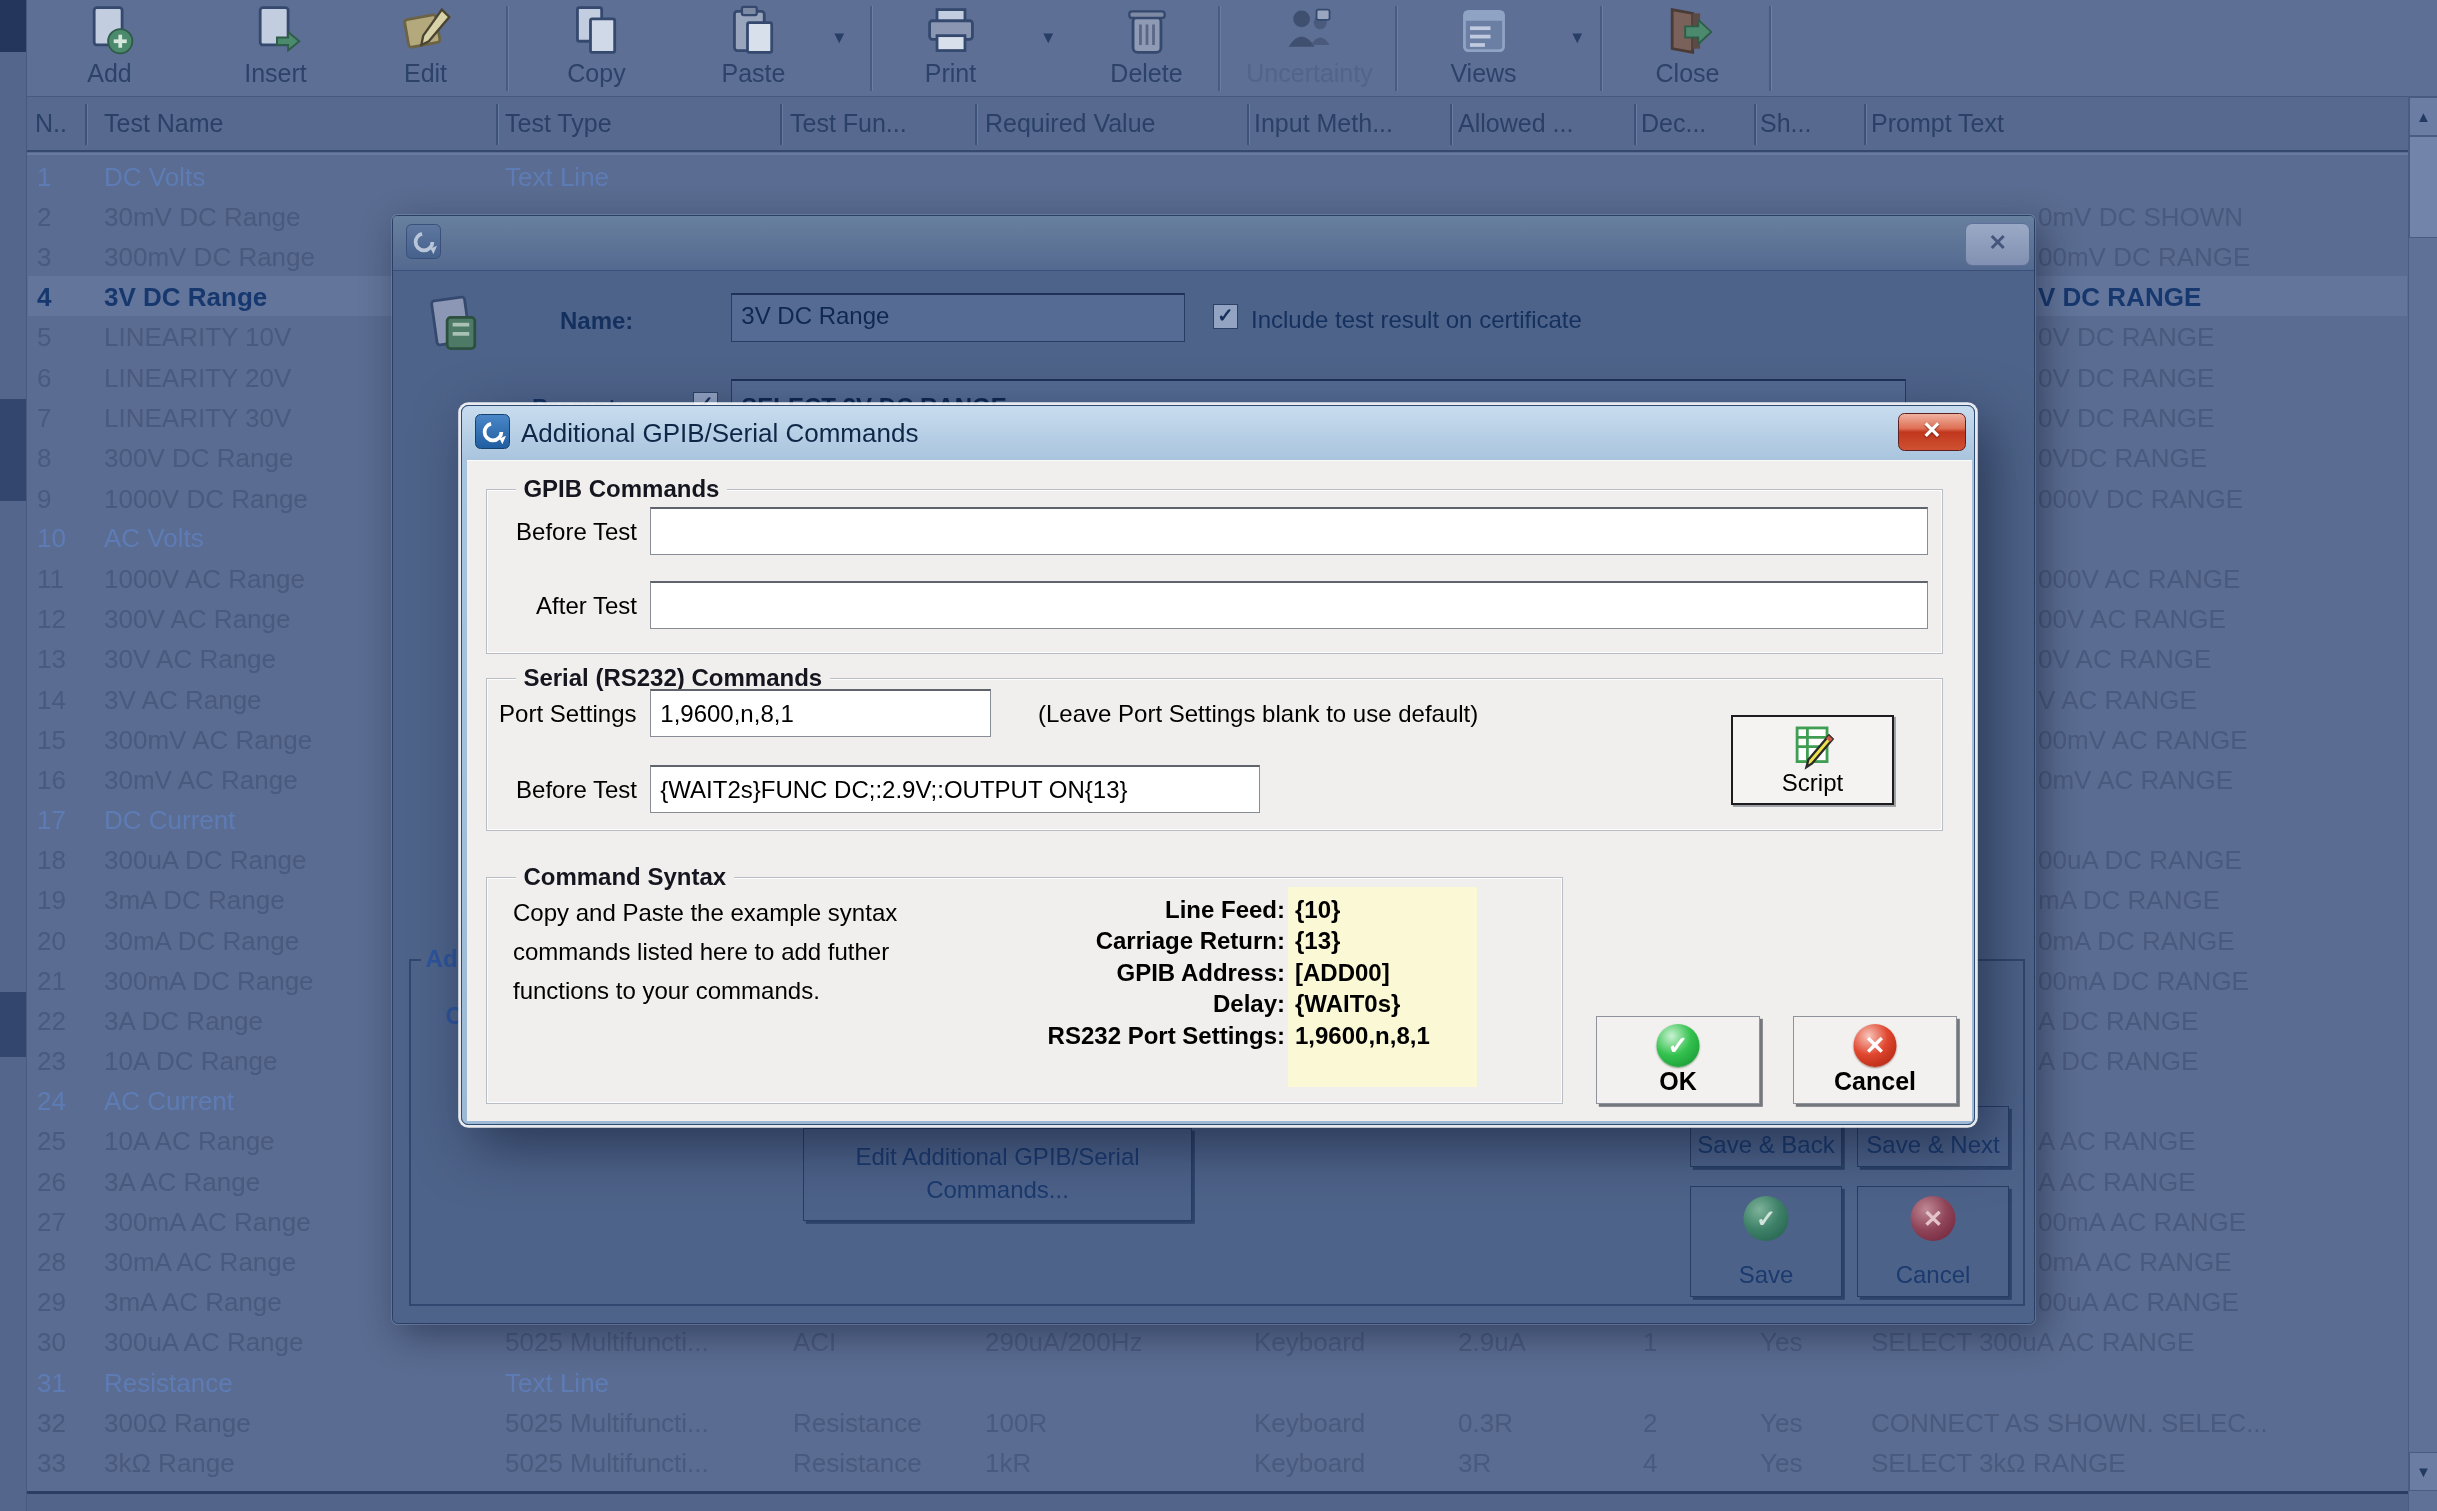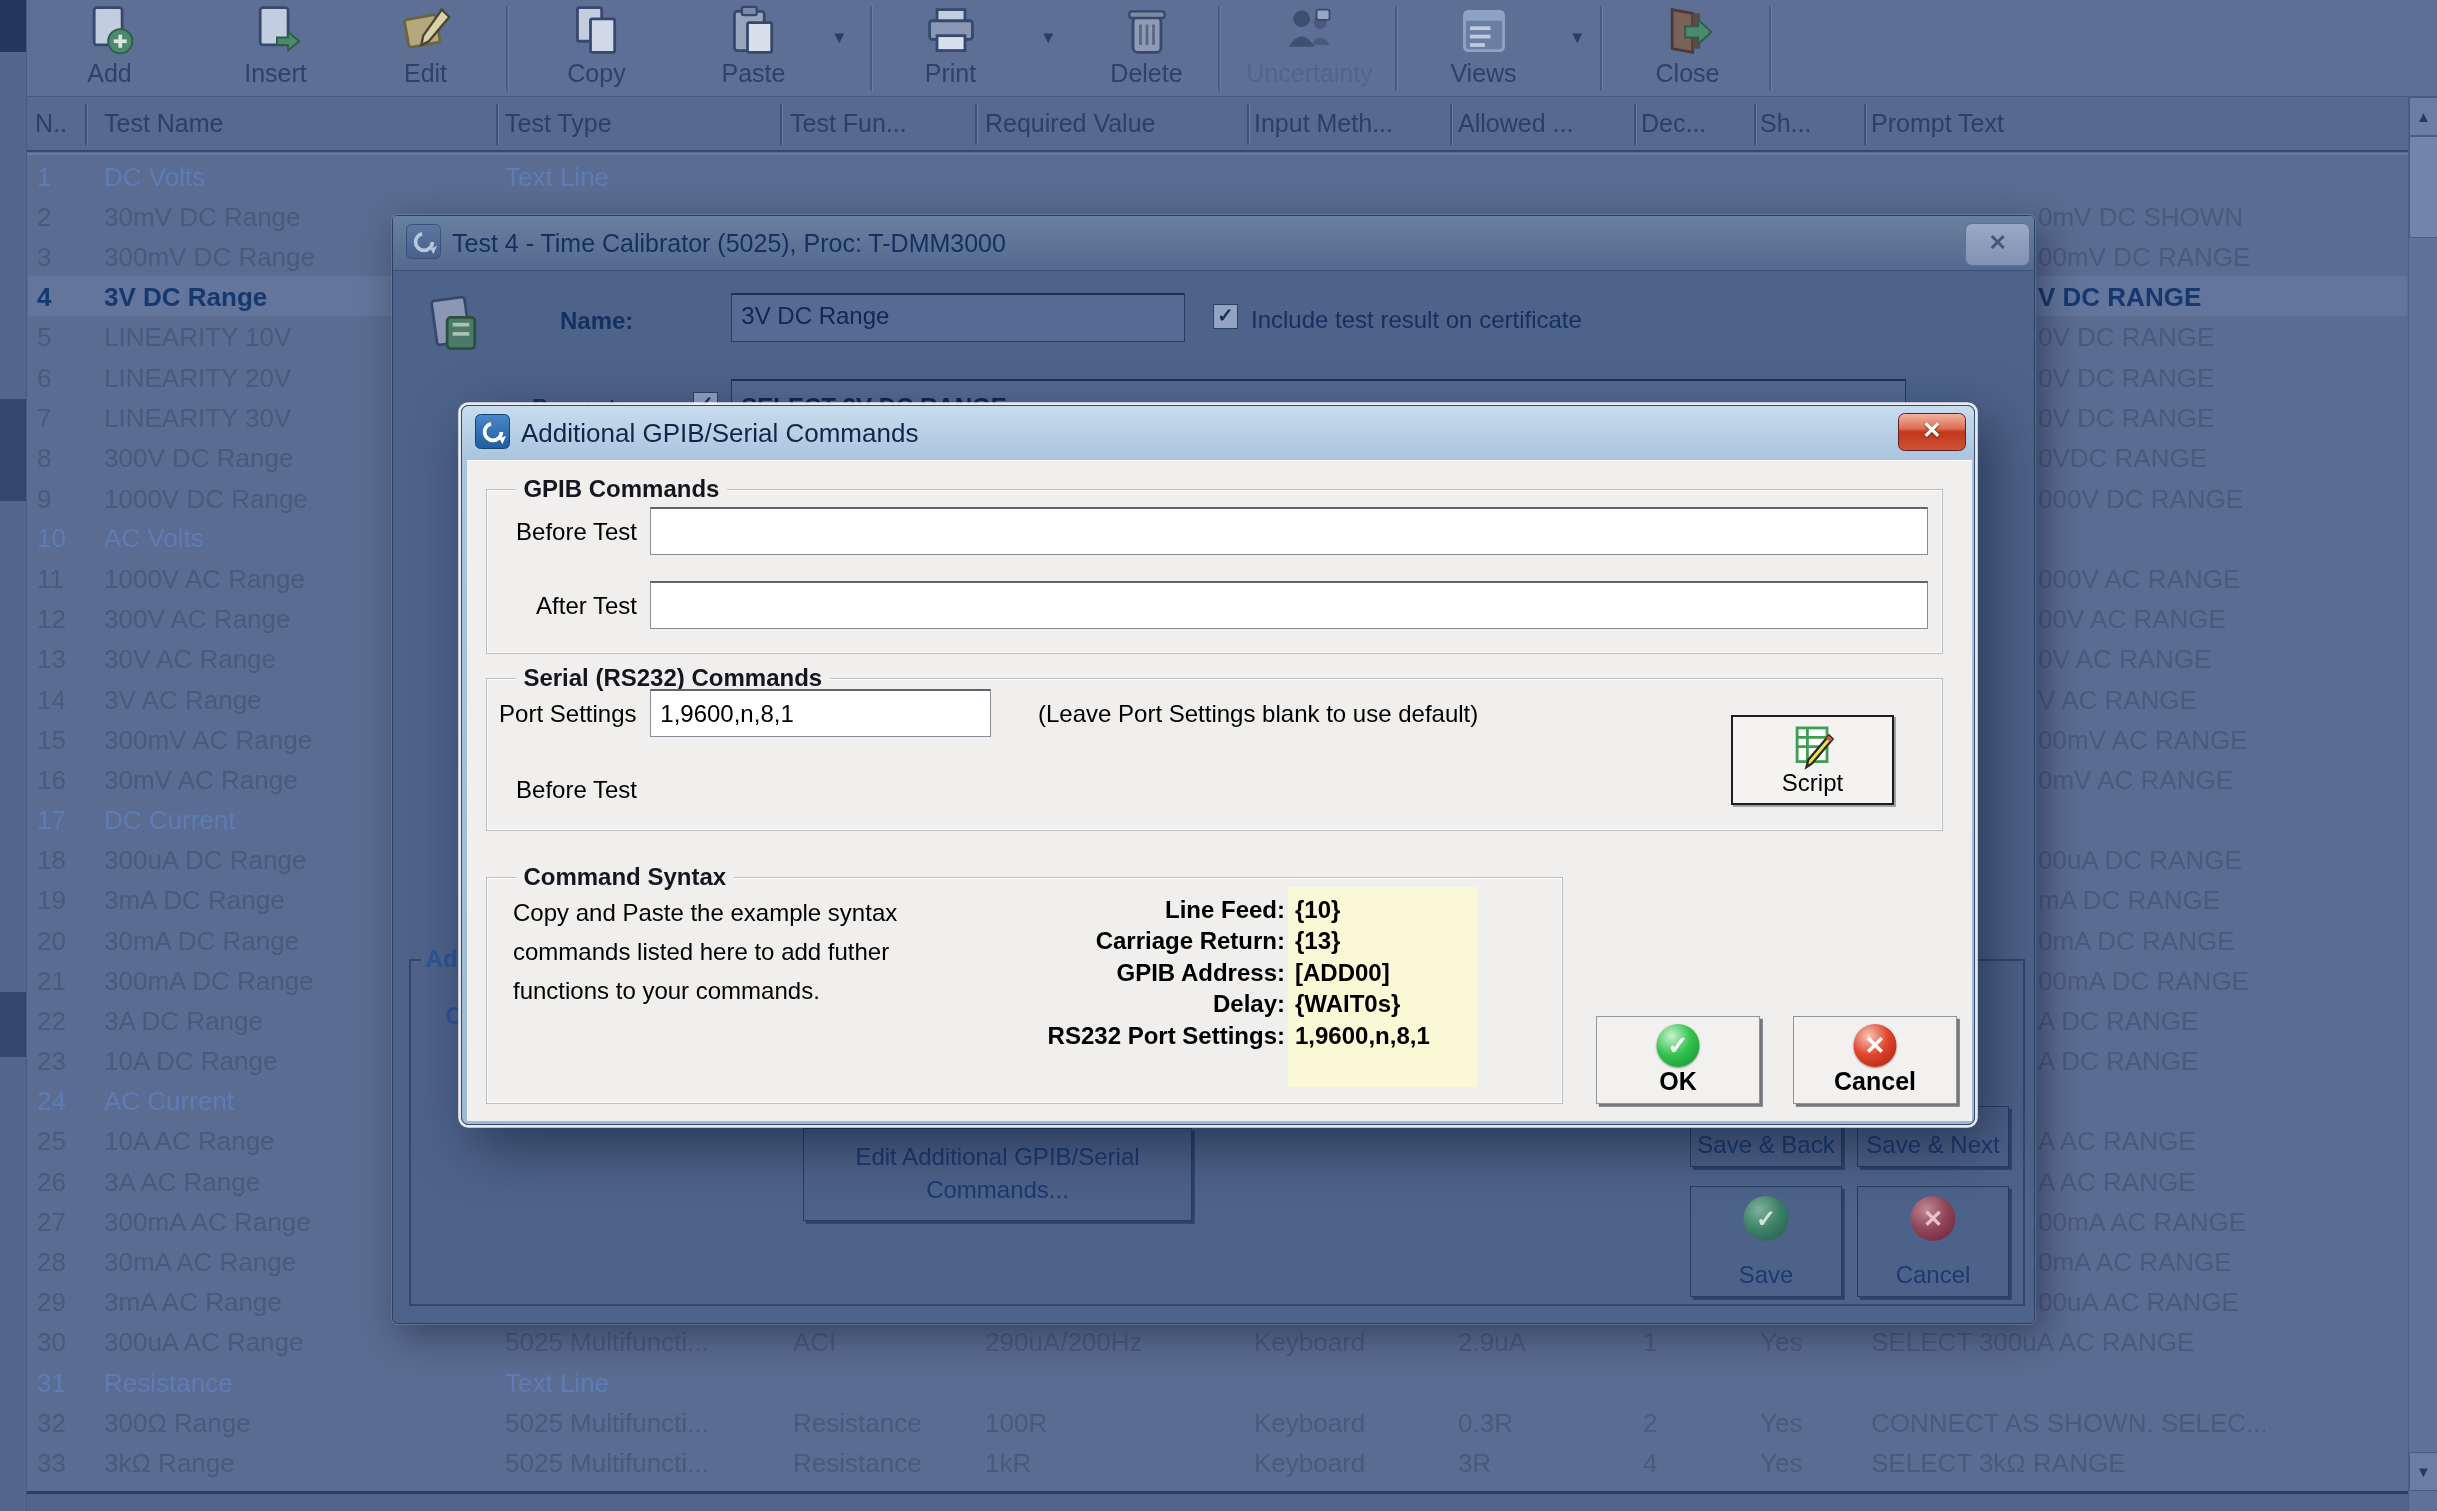--- a/index.html
+++ b/index.html
@@ -438,21 +438,20 @@
   <div class="sb-btn" style="top:1452px;"><span>▼</span></div>
 
   <div class="bgdlg">
     <div class="bgdlg-title">
       <div class="logo dim">
         <svg width="28" height="28" viewBox="0 0 30 30">
           <circle cx="15" cy="15" r="9" fill="none" stroke="#b9c6da" stroke-width="4" stroke-dasharray="40 17"></circle>
           <polygon points="22,22 29,19 25,28" fill="#b9c6da"></polygon>
         </svg>
       </div>
-      <span class="bgdlg-title-text">Test 4 - Time Calibrator (5025), Proc: T-DMM3000</span>
       <div class="bgdlg-close">✕</div>
     </div>
 
     <div class="abs" style="left:32px;top:77px;">
       <svg width="59" height="67" viewBox="0 0 64 72">
         <rect x="10" y="6" width="36" height="48" rx="3" transform="rotate(-8 28 30)" fill="#8b97b4" stroke="#35496f" stroke-width="3"></rect>
         <rect x="24" y="26" width="30" height="34" rx="4" fill="#4d7a66" stroke="#2c4f40" stroke-width="3"></rect>
         <line x1="30" y1="34" x2="48" y2="34" stroke="#a9c2b4" stroke-width="4"></line>
         <line x1="30" y1="44" x2="48" y2="44" stroke="#a9c2b4" stroke-width="4"></line>
       </svg>
@@ -522,20 +521,21 @@
     <div class="f-label" style="left:28px;top:186px;width:147px;">After Test</div>
     <input class="field" style="left: 188px; top: 175px; width: 1278px; height: 48px;">
 
     <div class="group" style="left:24px;top:272px;width:1455px;height:151px;">
       <span class="group-label">Serial (RS232) Commands</span>
     </div>
     <div class="f-label" style="left:18.5px;top:294px;width:156px;">Port Settings</div>
     <input class="field" style="left: 188px; top: 283px; width: 341px; height: 48px;" value="1,9600,n,8,1">
     <div class="note" style="left:576px;top:294px;">(Leave Port Settings blank to use default)</div>
     <div class="f-label" style="left:28px;top:370px;width:147px;">Before Test</div>
+    <input class="field" style="left: 188px; top: 359px; width: 610px; height: 48px;" value="{WAIT2s}FUNC DC;:2.9V;:OUTPUT ON{13}">
     <div class="script-btn">
       <div style="position:absolute;left:50%;top:9.3px;transform:translateX(-50%);">
         <svg width="43" height="45" viewBox="0 0 46 48">
           <rect x="6" y="2" width="32" height="36" fill="#ffffff" stroke="#3f9e52" stroke-width="3"></rect>
           <line x1="6" y1="12" x2="38" y2="12" stroke="#3f9e52" stroke-width="3"></line>
           <line x1="6" y1="22" x2="38" y2="22" stroke="#3f9e52" stroke-width="3"></line>
           <line x1="17" y1="2" x2="17" y2="38" stroke="#3f9e52" stroke-width="3"></line>
           <polygon points="40,10 44,14 22,40 16,44 18,36" fill="#f0e24a" stroke="#2a2a2a" stroke-width="2.5"></polygon>
           <polygon points="40,10 44,14 41,17 37,13" fill="#d05a4a"></polygon>
         </svg>

